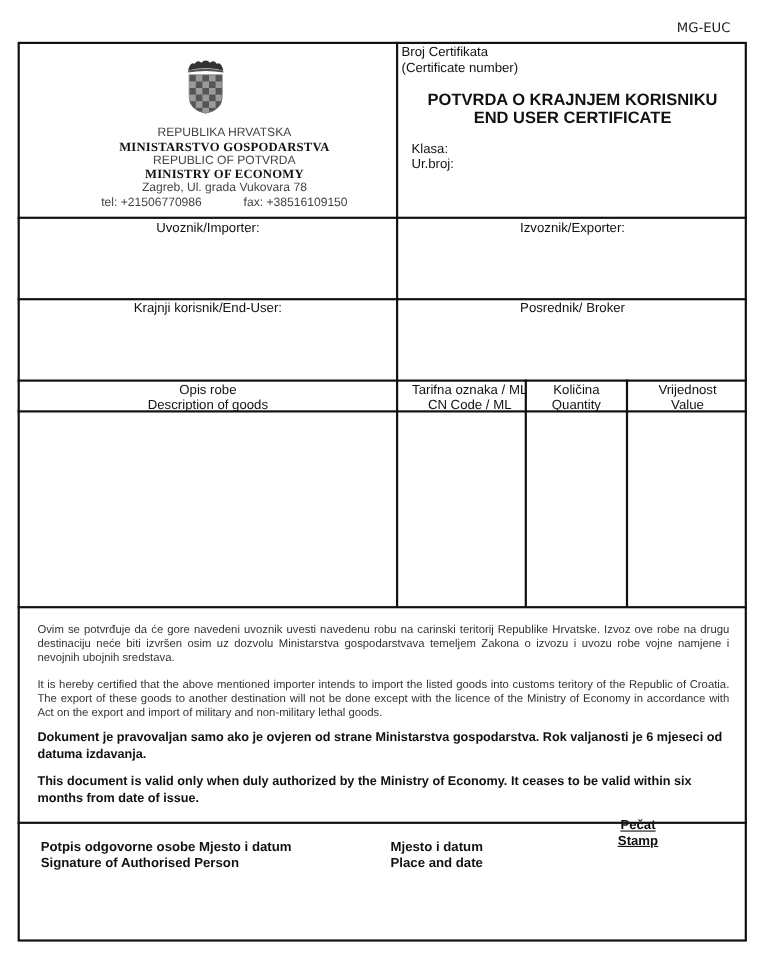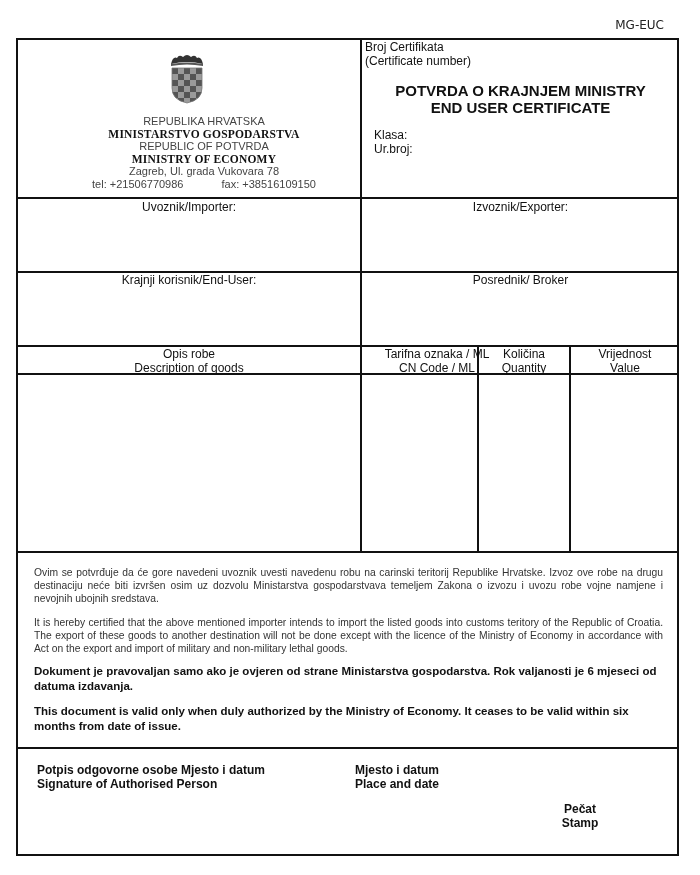--- a/index.html
+++ b/index.html
@@ -80,21 +80,21 @@
   <div class="small" style="color:#444;">
     <span>tel: +21506770986</span><span style="display:inline-block; width:38px;"></span><span>fax: +38516109150</span>
   </div>
 </div>
 
 <div class="abs label" style="left:365px; top:40px;">
   <div>Broj Certifikata</div>
   <div>(Certificate number)</div>
 </div>
 <div class="abs" style="left:362px; top:82px; width:317px;">
-  <div class="title">POTVRDA O KRAJNJEM MINISTRY</div>
+  <div class="title">POTVRDA O KRAJNJEM KORISNIKU</div>
   <div class="title">END USER CERTIFICATE</div>
 </div>
 <div class="abs label" style="left:374px; top:128px;">
   <div>Klasa:</div>
   <div>Ur.broj:</div>
 </div>
 
 <div class="abs label center" style="left:18px; top:200px; width:342px;">Uvoznik/Importer:</div>
 <div class="abs" style="left:18px; top:216px; width:340px; height:54px;"></div>
 <div class="abs label center" style="left:362px; top:200px; width:317px;">Izvoznik/Exporter:</div>
@@ -102,21 +102,21 @@
 
 <div class="abs label center" style="left:18px; top:273px; width:342px;">Krajnji korisnik/End-User:</div>
 <div class="abs" style="left:18px; top:290px; width:340px; height:54px;"></div>
 <div class="abs label center" style="left:362px; top:273px; width:317px;">Posrednik/ Broker</div>
 <div class="abs" style="left:362px; top:290px; width:315px; height:54px;"></div>
 
 <div class="abs label center" style="left:18px; top:347px; width:342px;">
   <div>Opis robe</div>
   <div>Description of goods</div>
 </div>
-<div class="abs label center" style="left:376px; top:347px; width:122px;">
+<div class="abs label center" style="left:366px; top:347px; width:122px;">
   <div>Tarifna oznaka / ML</div>
   <div>CN Code / ML</div>
 </div>
 <div class="abs label center" style="left:479px; top:347px; width:90px;">
   <div>Količina</div>
   <div>Quantity</div>
 </div>
 <div class="abs label center" style="left:571px; top:347px; width:108px;">
   <div>Vrijednost</div>
   <div>Value</div>
@@ -133,17 +133,17 @@
 <div class="abs para-b2" style="left:34px; top:704px; width:629px;">This document is valid only when duly authorized by the Ministry of Economy. It ceases to be valid  within six months from date of issue.</div>
 
 <div class="abs label" style="left:37px; top:763px; font-weight:bold;">
   <div>Potpis odgovorne osobe Mjesto i datum</div>
   <div>Signature of Authorised Person</div>
 </div>
 <div class="abs label" style="left:355px; top:763px; font-weight:bold;">
   <div>Mjesto i datum</div>
   <div>Place and date</div>
 </div>
-<div class="abs label center" style="left:555px; top:802px; width:50px; font-weight:bold;">
+<div class="abs label center" style="left:555px; top:743px; width:50px; font-weight:bold;text-decoration:underline;">
   <div>Pečat</div>
   <div>Stamp</div>
 </div>
 <div class="abs" style="left:18px; top:795px; width:659px; height:58px;"></div>
 
 </body></html>

